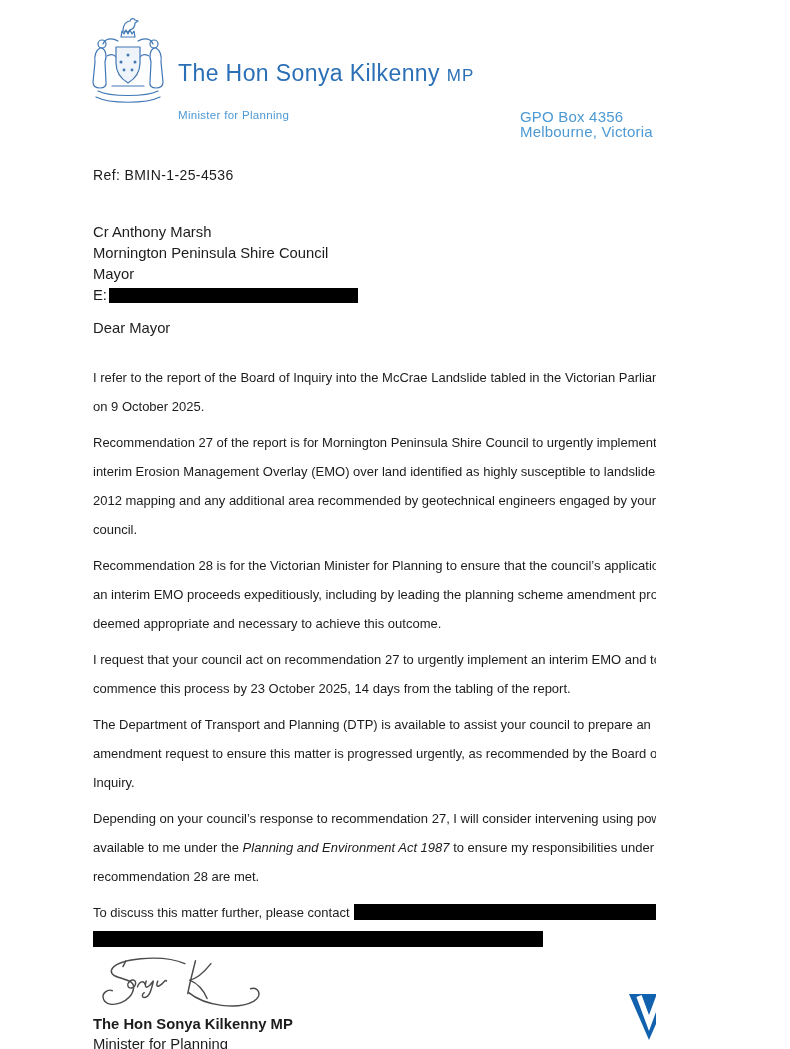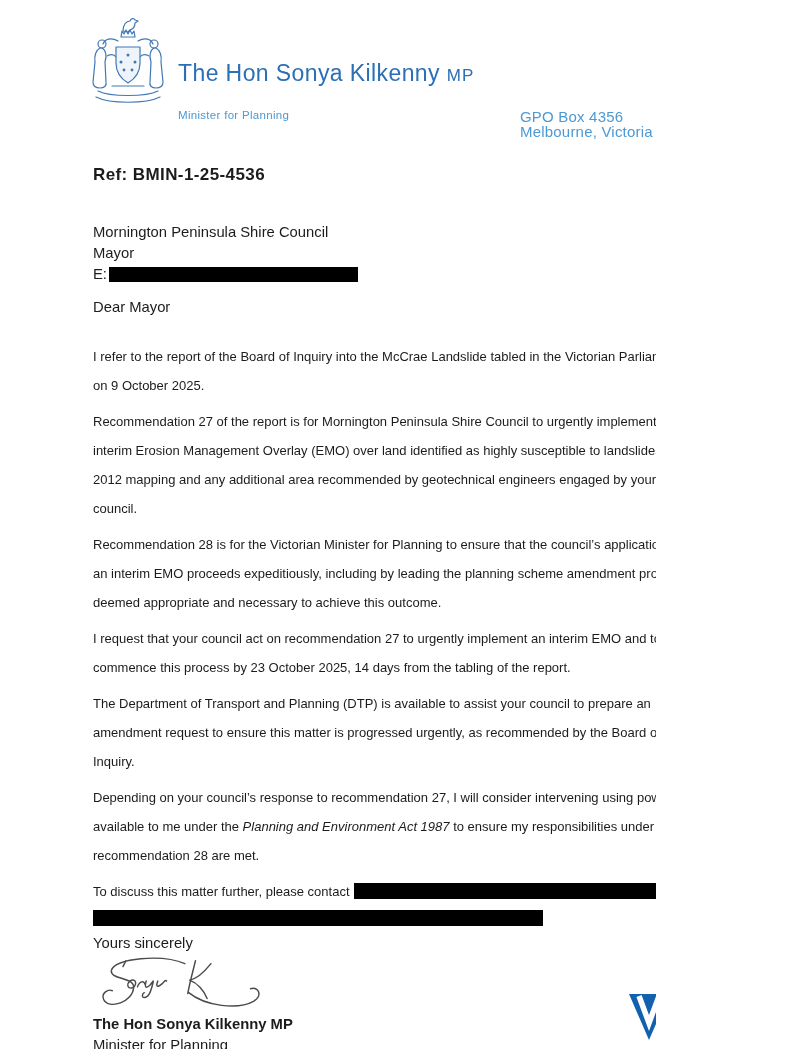--- a/index.html
+++ b/index.html
@@ -24,21 +24,21 @@
   .minister-role {
     position:absolute; left:178px; top:109px;
     font-size:11.5px; letter-spacing:0.3px; color:#4d99d4;
   }
   .postal-address {
     position:absolute; left:520px; top:109px;
     font-size:15px; line-height:15px; letter-spacing:0.2px; color:#4d99d4;
   }
   
   .content { position:absolute; left:93px; top:160px; width:606px; }
-  .ref { margin-top:7px; font-size:17px; font-weight:bold; letter-spacing:0.4px; line-height:16px; }
+  .ref { margin-top:7px; font-size:14px; font-weight:normal; letter-spacing:0.4px; line-height:16px; }
   .recipient { margin-top:39px; font-size:14.8px; line-height:21px; }
   .email-line { display:flex; align-items:center; }
   .bar { background:#000; }
   .bar-email { display:inline-block; width:249px; height:15px; margin-left:2px; }
   .salutation { margin-top:12px; font-size:14.8px; line-height:20.7px; margin-bottom:24px; }
   .para { font-size:13px; line-height:29px; margin-bottom:7px; }
   .para em { font-style:italic; }
   .bar-contact-1 { display:inline-block; width:303px; height:16px; margin-left:4px; vertical-align:text-bottom; }
   .bar-contact-2 { display:block; width:450px; height:16px; margin-top:4px; }
   
@@ -97,41 +97,41 @@
       <div>GPO Box 4356</div>
       <div>Melbourne, Victoria 3001 Australia</div>
     </div>
   </div>
 
   <div class="content">
 
     <div class="ref">Ref: BMIN-1-25-4536</div>
 
     <div class="recipient">
+      <div>Cr Anthony Marsh</div>
       <div>Mornington Peninsula Shire Council</div>
       <div>Mayor</div>
       <div class="email-line">
         <span>E:</span>
         <span class="bar bar-email"></span>
       </div>
     </div>
 
     <div class="salutation">Dear Mayor</div>
 
     <p class="para">I refer to the report of the Board of Inquiry into the McCrae Landslide tabled in the Victorian Parliament on 9 October 2025.</p>
     <p class="para">Recommendation 27 of the report is for Mornington Peninsula Shire Council to urgently implement an interim Erosion Management Overlay (EMO) over land identified as highly susceptible to landslides in 2012 mapping and any additional area recommended by geotechnical engineers engaged by your council.</p>
     <p class="para">Recommendation 28 is for the Victorian Minister for Planning to ensure that the council’s application for an interim EMO proceeds expeditiously, including by leading the planning scheme amendment process if deemed appropriate and necessary to achieve this outcome.</p>
     <p class="para">I request that your council act on recommendation 27 to urgently implement an interim EMO and to commence this process by 23 October 2025, 14 days from the tabling of the report.</p>
     <p class="para">The Department of Transport and Planning (DTP) is available to assist your council to prepare an amendment request to ensure this matter is progressed urgently, as recommended by the Board of Inquiry.</p>
 
     <p class="para"><span>Depending on your council’s response to recommendation 27, I will consider intervening using powers available to me under the </span><em>Planning and Environment Act 1987</em><span> to ensure my responsibilities under recommendation 28 are met.</span></p>
 
     <p class="para"><span>To discuss this matter further, please contact</span><span class="bar bar-contact-1"></span><span class="bar bar-contact-2"></span></p>
 
-    <div class="valediction">Yours sincerely</div>
 
     <svg class="signature" viewBox="0 0 185 60">
       <g stroke="#4b4b4b" stroke-width="1.5" fill="none" stroke-linecap="round" stroke-linejoin="round">
         <path d="M97,10 C74,0 24,4 21,17 C19,26 44,24 44,34 C44,50 18,58 13,47 C10,40 18,36 22,38"></path>
         <path d="M33,13 l3,-6"></path>
         <path d="M38,31 c3,-6 9,-5 8,0 c-1,5 -8,6 -8,1 m10,2 c2,-6 7,-7 8,-2 m1,-4 c-2,7 0,8 4,4 c3,-3 4,-6 3,-2 c-2,8 -4,15 -9,15 c-3,0 -2,-4 0,-5 m14,-12 c-2,5 -1,7 3,4 c3,-2 5,-6 6,-4"></path>
         <path d="M108,7 C105,19 102,30 100,41"></path>
         <path d="M124,10 C116,20 108,26 102,27 C110,30 117,38 120,46"></path>
         <path d="M101,40 C118,54 152,58 168,49 C178,43 173,33 165,36"></path>
       </g>

